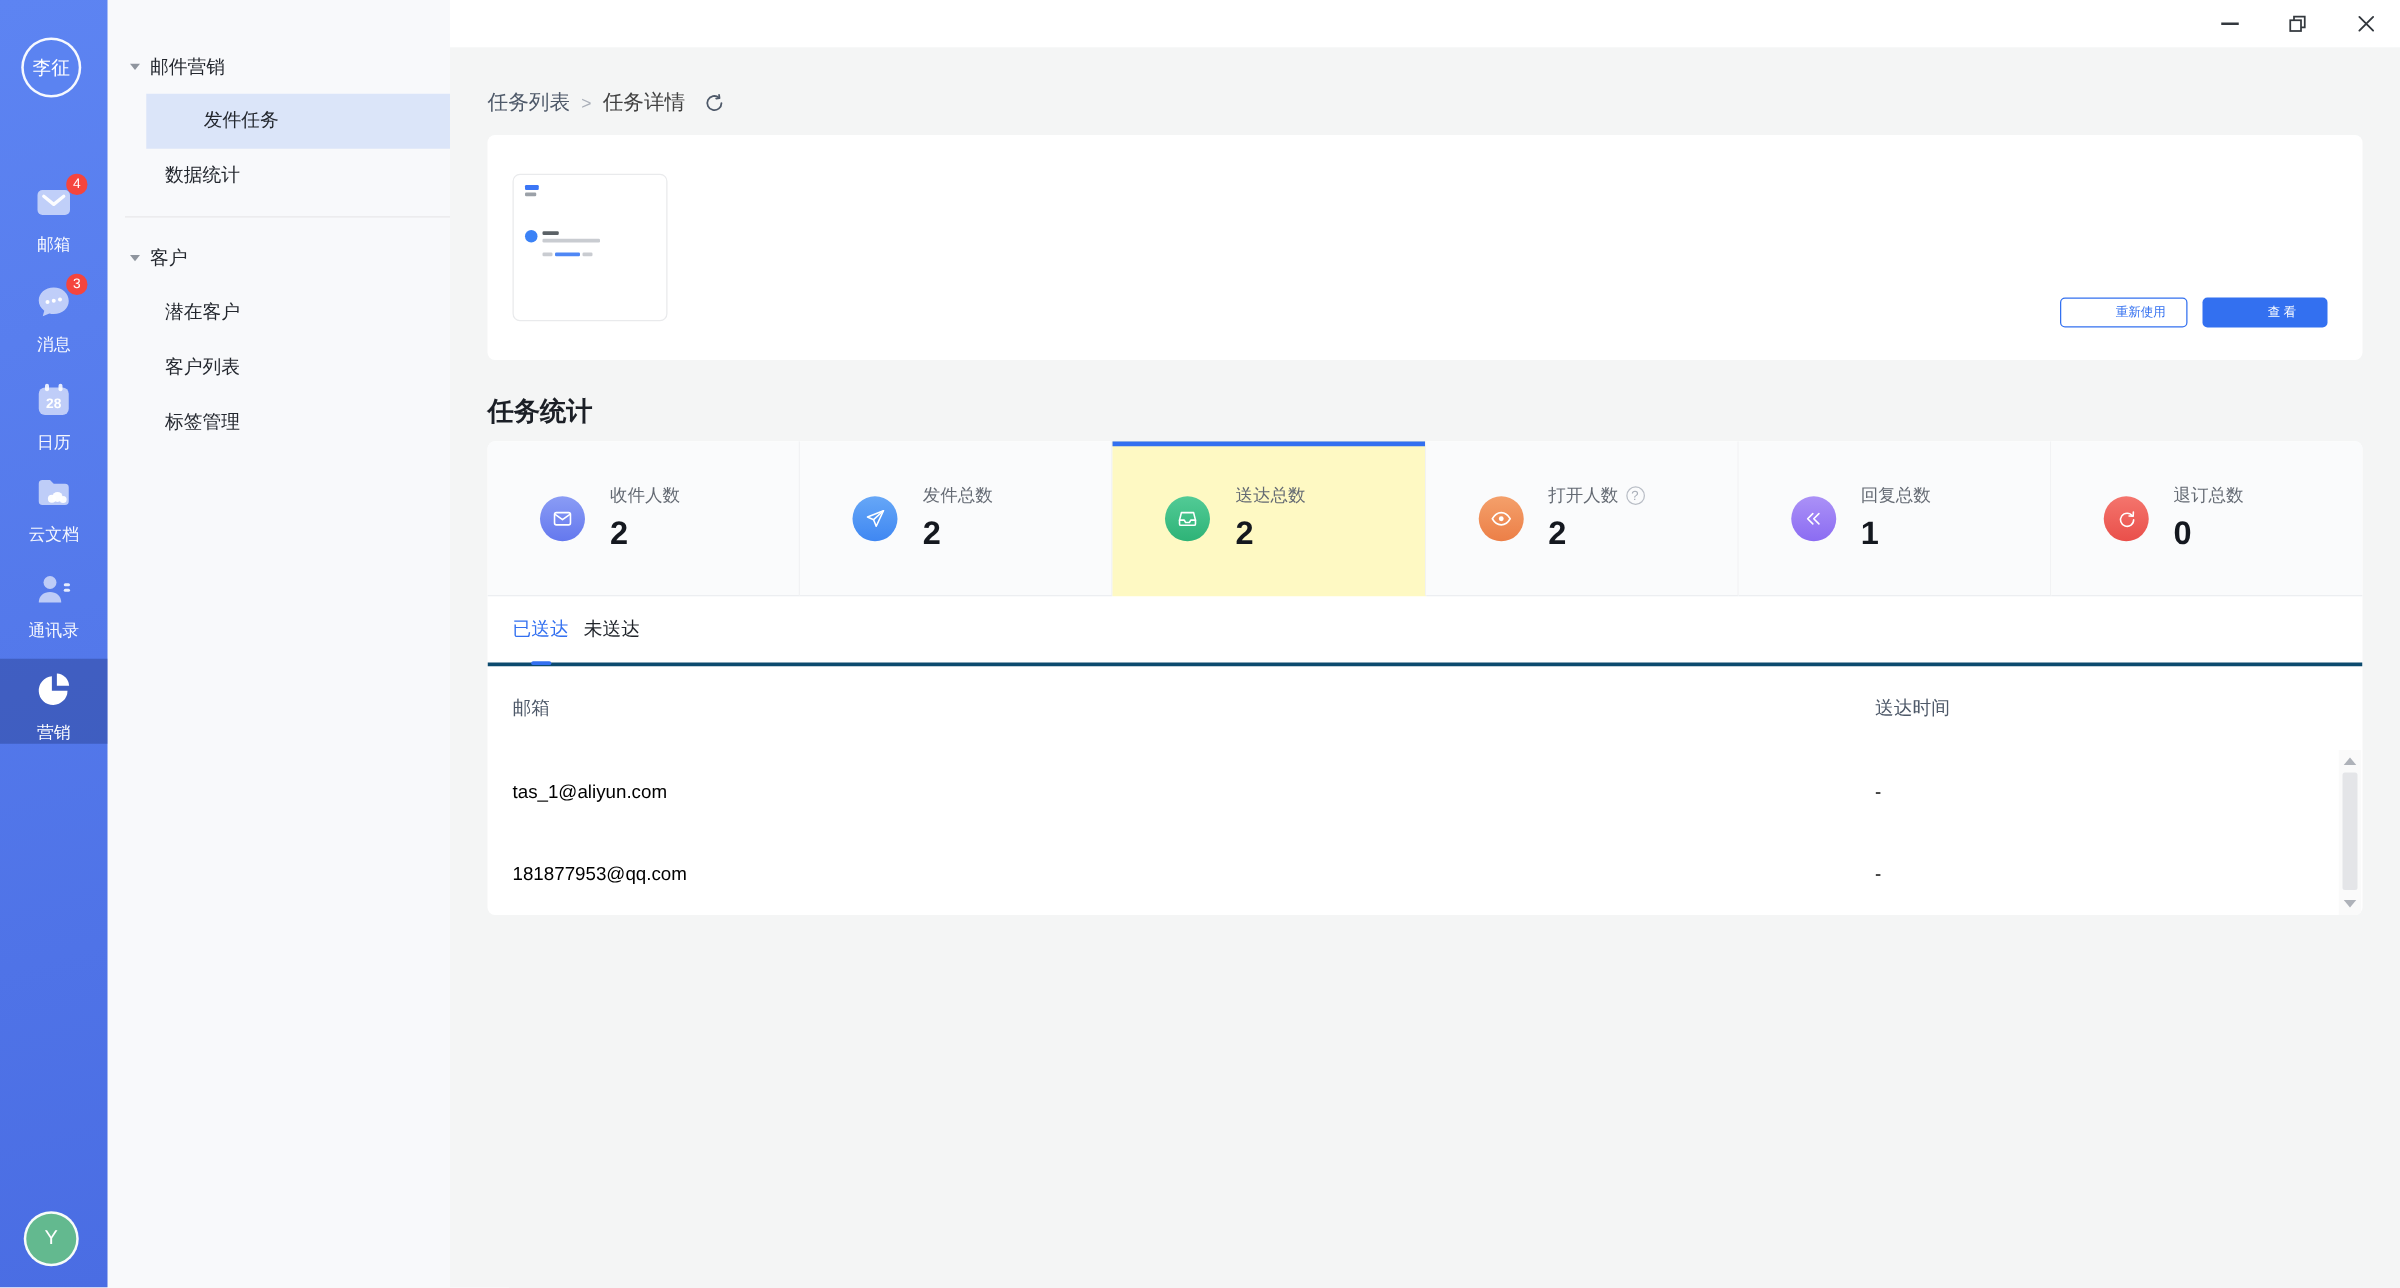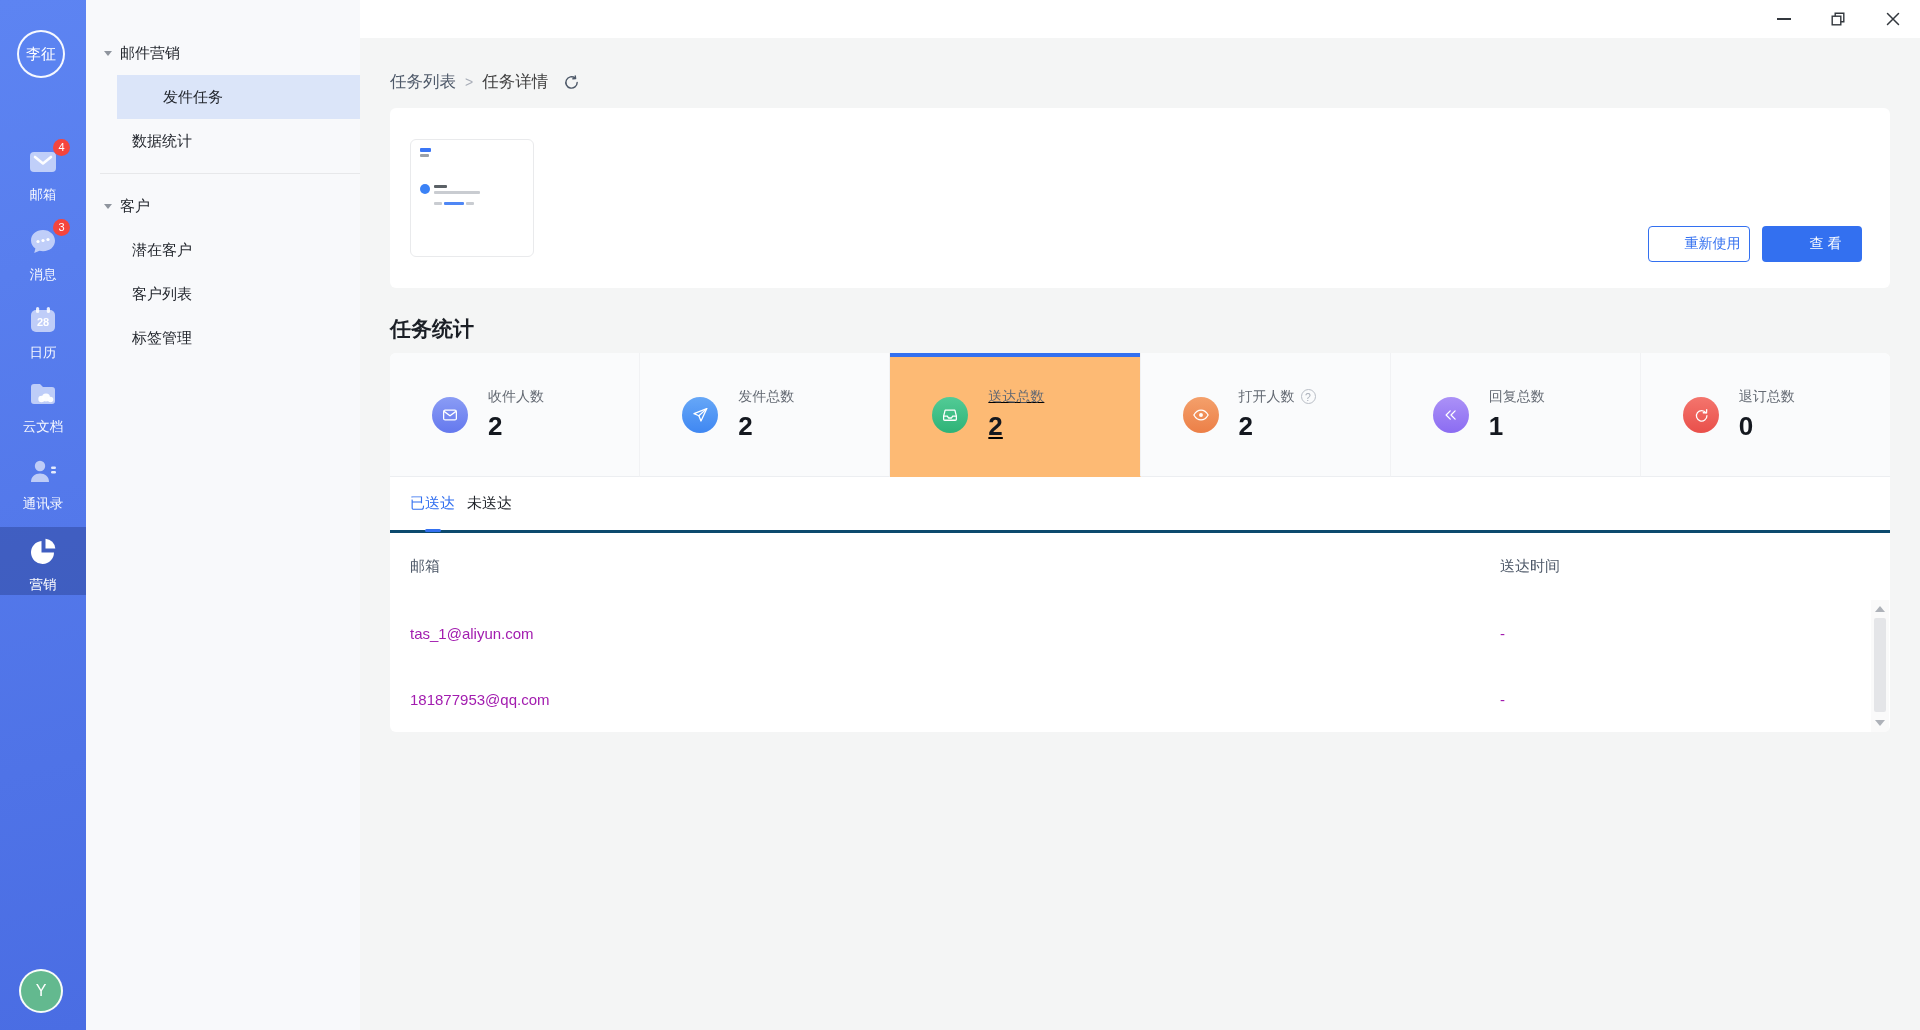--- a/index.html
+++ b/index.html
@@ -59,36 +59,36 @@
   .t-l3 { position:absolute; left:23px; top:62px; width:8px; height:2.5px; background:#c9ccd1; border-radius:1px; }
   .t-l4 { position:absolute; left:33px; top:62px; width:20px; height:2.5px; background:#4f87f5; border-radius:1px; }
   .t-l5 { position:absolute; left:55px; top:62px; width:8px; height:2.5px; background:#c9ccd1; border-radius:1px; }
   .info { position:absolute; left:170px; top:26px; }
   .title-row { display:flex; align-items:center; gap:14px; height:30px; }
   .task-title { font-size:20px; color:#1b1f26; }
   .status-badge { font-size:13px; color:#3370ff; background:#e8f1fe; border-radius:3px; padding:3px 9px; }
   .meta { font-size:14px; color:#8f959e; margin-top:9px; height:15px; line-height:15px; }
   .meta a { color:#3370ff; text-decoration:none; margin-left:8px; cursor:pointer; }
   .actions { position:absolute; right:28px; bottom:26px; display:flex; gap:12px; }
-  .btn { height:36px; border-radius:4px; font-size:14px; display:flex; align-items:center;
+  .btn { height:24px; border-radius:4px; font-size:10px; display:flex; align-items:center;
          justify-content:center; cursor:pointer;padding-left:27px; }
   .btn-outline { width:102px; border:1px solid #3370f0; color:#3370f0; background:#fff; }
   .btn-primary { width:100px; background:#3370f0; color:#fff; border:none; }
 
   .section-title { position:absolute; left:30px; top:277px; font-size:21px; color:#1b1f26; font-weight:600; }
 
   
   .panel { position:absolute; left:30px; right:30px; top:315px; height:379px; background:#fff;
            border-radius:6px; overflow:hidden; }
   .stats-row { display:flex; height:124px; }
   .stat { flex:1; position:relative; background:#fafbfc; border-bottom:1px solid #eceef1;
           border-right:1px solid #f1f2f4; display:flex; align-items:center; padding-left:42px;
           gap:20px; cursor:pointer; }
   .stat:last-child { border-right:none; }
-  .stat.active { background:#fdba74; border-bottom-color:transparent;text-decoration:underline; }
+  .stat.active { background:#fef9c3; border-bottom-color:transparent; }
   .stat.active::before { content:""; position:absolute; top:0; left:0; right:0; height:4px; background:#3370f0; }
   .sicon { width:36px; height:36px; border-radius:50%; display:flex; align-items:center;
            justify-content:center; flex:none; }
   .sc1 { background:linear-gradient(180deg,#8a9cf5,#6478ee); }
   .sc2 { background:linear-gradient(180deg,#66a7f7,#3f87f2); }
   .sc3 { background:linear-gradient(180deg,#52cb96,#2eb377); }
   .sc4 { background:linear-gradient(180deg,#f4a06b,#ec7f47); }
   .sc5 { background:linear-gradient(180deg,#ab91f7,#8b6cf2); }
   .sc6 { background:linear-gradient(180deg,#f4756d,#e94f4a); }
   .slabel { font-size:14px; color:#646a73; display:flex; align-items:center; gap:6px; }
@@ -98,21 +98,21 @@
 
   .tabs-row { height:56px; border-bottom:3px solid #0c4a6e; display:flex; align-items:center;
               padding-left:20px; gap:12px; }
   .tab { font-size:15px; color:#1f2329; cursor:pointer; position:relative; height:56px;
          display:flex; align-items:center; }
   .tab.active { color:#3370f0; }
   .tab.active::after { content:""; position:absolute; bottom:0; left:50%; transform:translateX(-50%);
                        width:16px; height:3px; background:#3370f0; border-radius:1.5px; }
 
   .thead { height:67px; display:flex; align-items:center; font-size:15px; color:#4e5969; }
-  .trow  { height:66px; display:flex; align-items:center; font-size:15px; color:#a21caf; }
+  .trow  { height:66px; display:flex; align-items:center; font-size:15px; color:#000000; }
   .col-email { padding-left:20px; width:1110px; }
   .col-time { flex:1; }
 
   .scrollbar { position:absolute; right:1px; top:247px; bottom:0; width:18px; background:#fafafa; cursor:pointer; }
   .sb-up, .sb-down { position:absolute; left:4px; width:0; height:0; cursor:pointer;
                      border-left:5px solid transparent; border-right:5px solid transparent; }
   .sb-up { top:6px; border-bottom:6px solid #aeb2b9; }
   .sb-down { bottom:6px; border-top:6px solid #aeb2b9; }
   .sb-thumb { position:absolute; left:3px; right:3px; top:18px; bottom:20px; background:#e4e5e8;
               border-radius:2px; cursor:pointer; }

